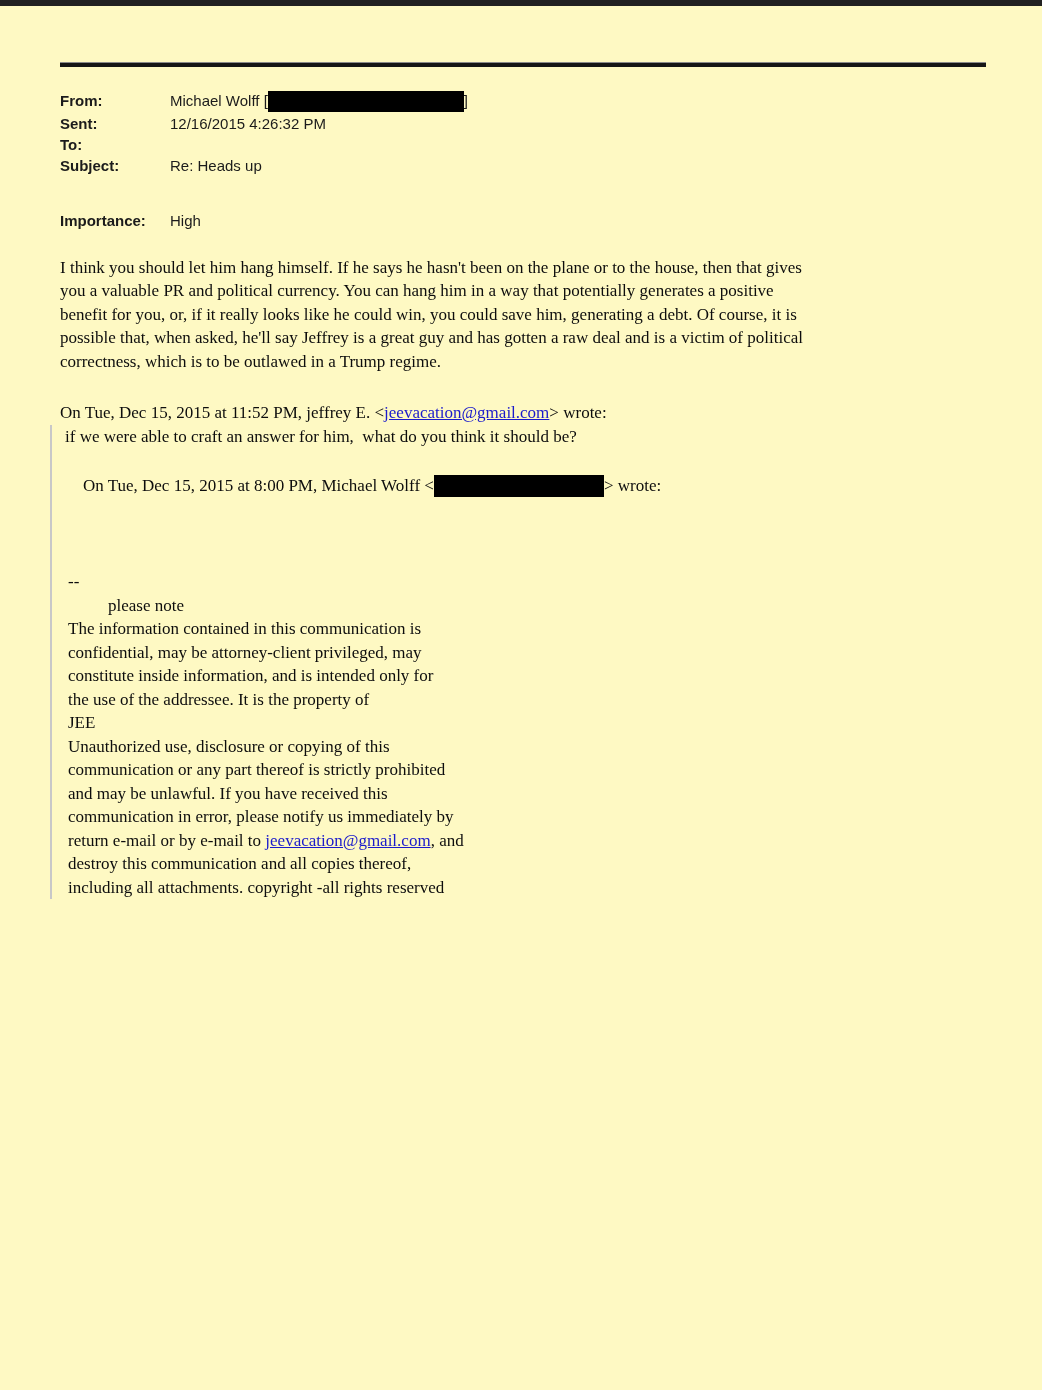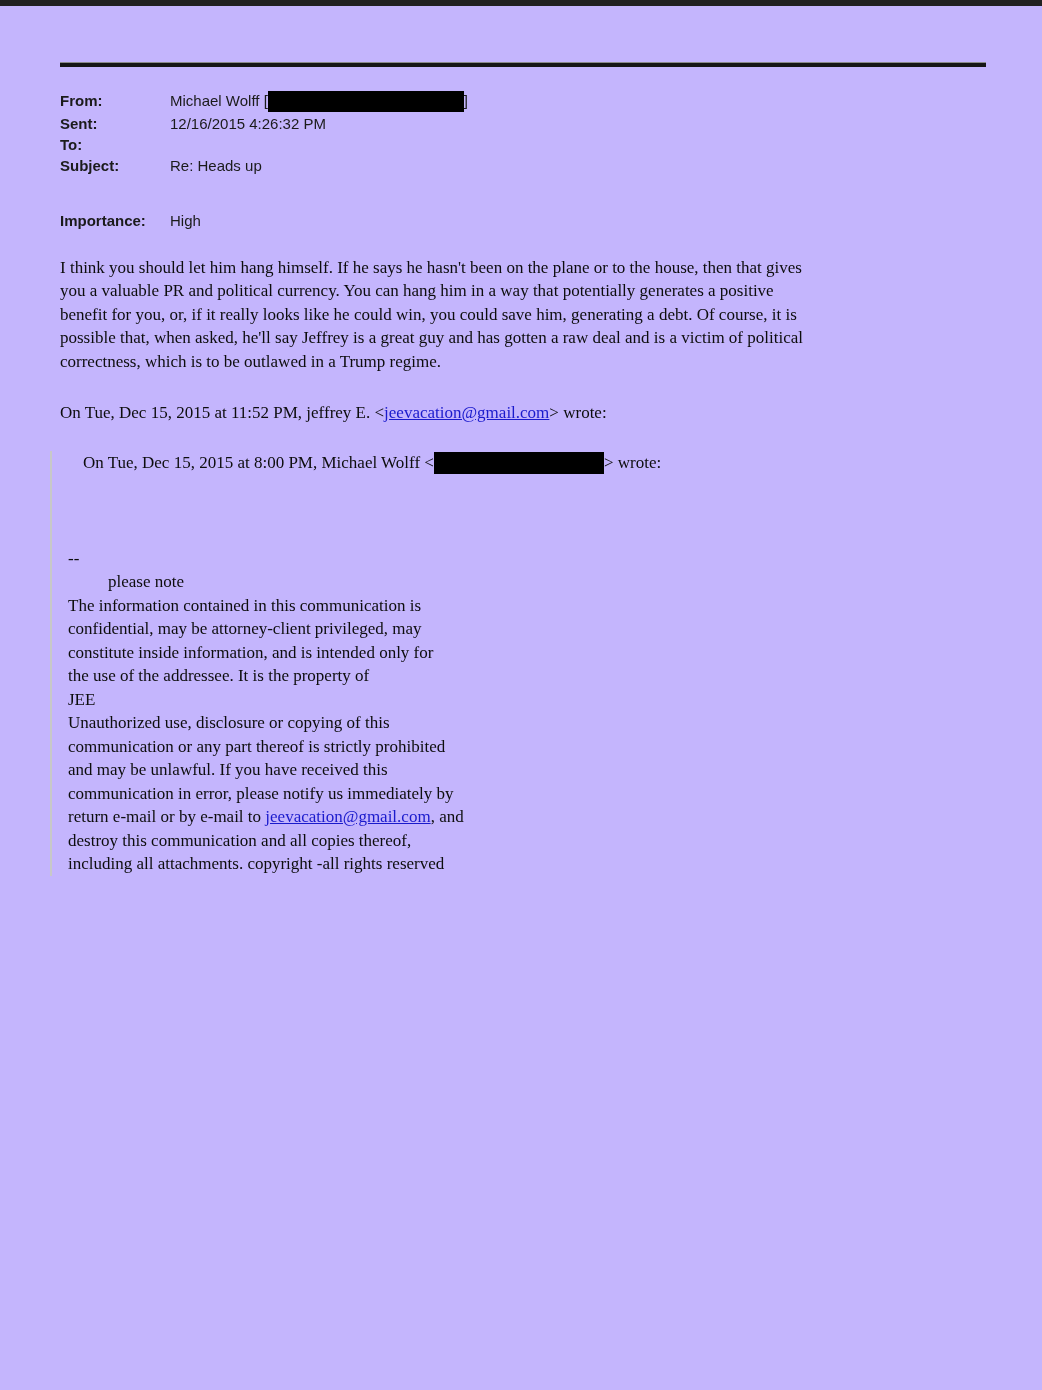--- a/index.html
+++ b/index.html
@@ -5,21 +5,21 @@
   * { margin: 0; padding: 0; box-sizing: border-box; }
   html, body { background: #ffffff; }
   body {
     width: 1042px;
     height: 1390px;
     position: relative;
     font-family: "Liberation Serif", serif;
     color: #111111;
     overflow: hidden;
   }
-  .page { width: 1042px; height: 1390px; background: #c4b5fd; position: relative; }
+  .page { width: 1042px; height: 1390px; background: #fef9c3; position: relative; }
 
   .top-scan-bar {
     position: absolute; top: 0; left: 0;
     width: 1042px; height: 6px;
     background: #212121;
   }
 
   .content {
     position: absolute;
     top: 6px; left: 60px;
@@ -125,20 +125,21 @@
     <div class="serif-block body-paragraph">I think you should let him hang himself. If he says he hasn't been on the plane or to the house, then that gives
 you a valuable PR and political currency. You can hang him in a way that potentially generates a positive
 benefit for you, or, if it really looks like he could win, you could save him, generating a debt. Of course, it is
 possible that, when asked, he'll say Jeffrey is a great guy and has gotten a raw deal and is a victim of political
 correctness, which is to be outlawed in a Trump regime.</div>
 
     <div class="serif-block attribution1"><span>On Tue, Dec 15, 2015 at 11:52 PM, jeffrey E. &lt;</span><a class="mail-link">jeevacation@gmail.com</a><span>&gt; wrote:</span></div>
 
     <blockquote class="level1">
 
+      <div class="serif-block">if we were able to craft an answer for him,  what do you think it should be?</div>
 
       <div class="serif-block attribution2"><span>On Tue, Dec 15, 2015 at 8:00 PM, Michael Wolff &lt;</span><span class="redaction quote-box"></span><span>&gt; wrote:</span></div>
 
 
       <div class="signature">
         <div class="serif-block">--</div>
         <div class="serif-block sig-note">please note</div>
         <div class="serif-block"><span>The information contained in this communication is
 confidential, may be attorney-client privileged, may
 constitute inside information, and is intended only for

